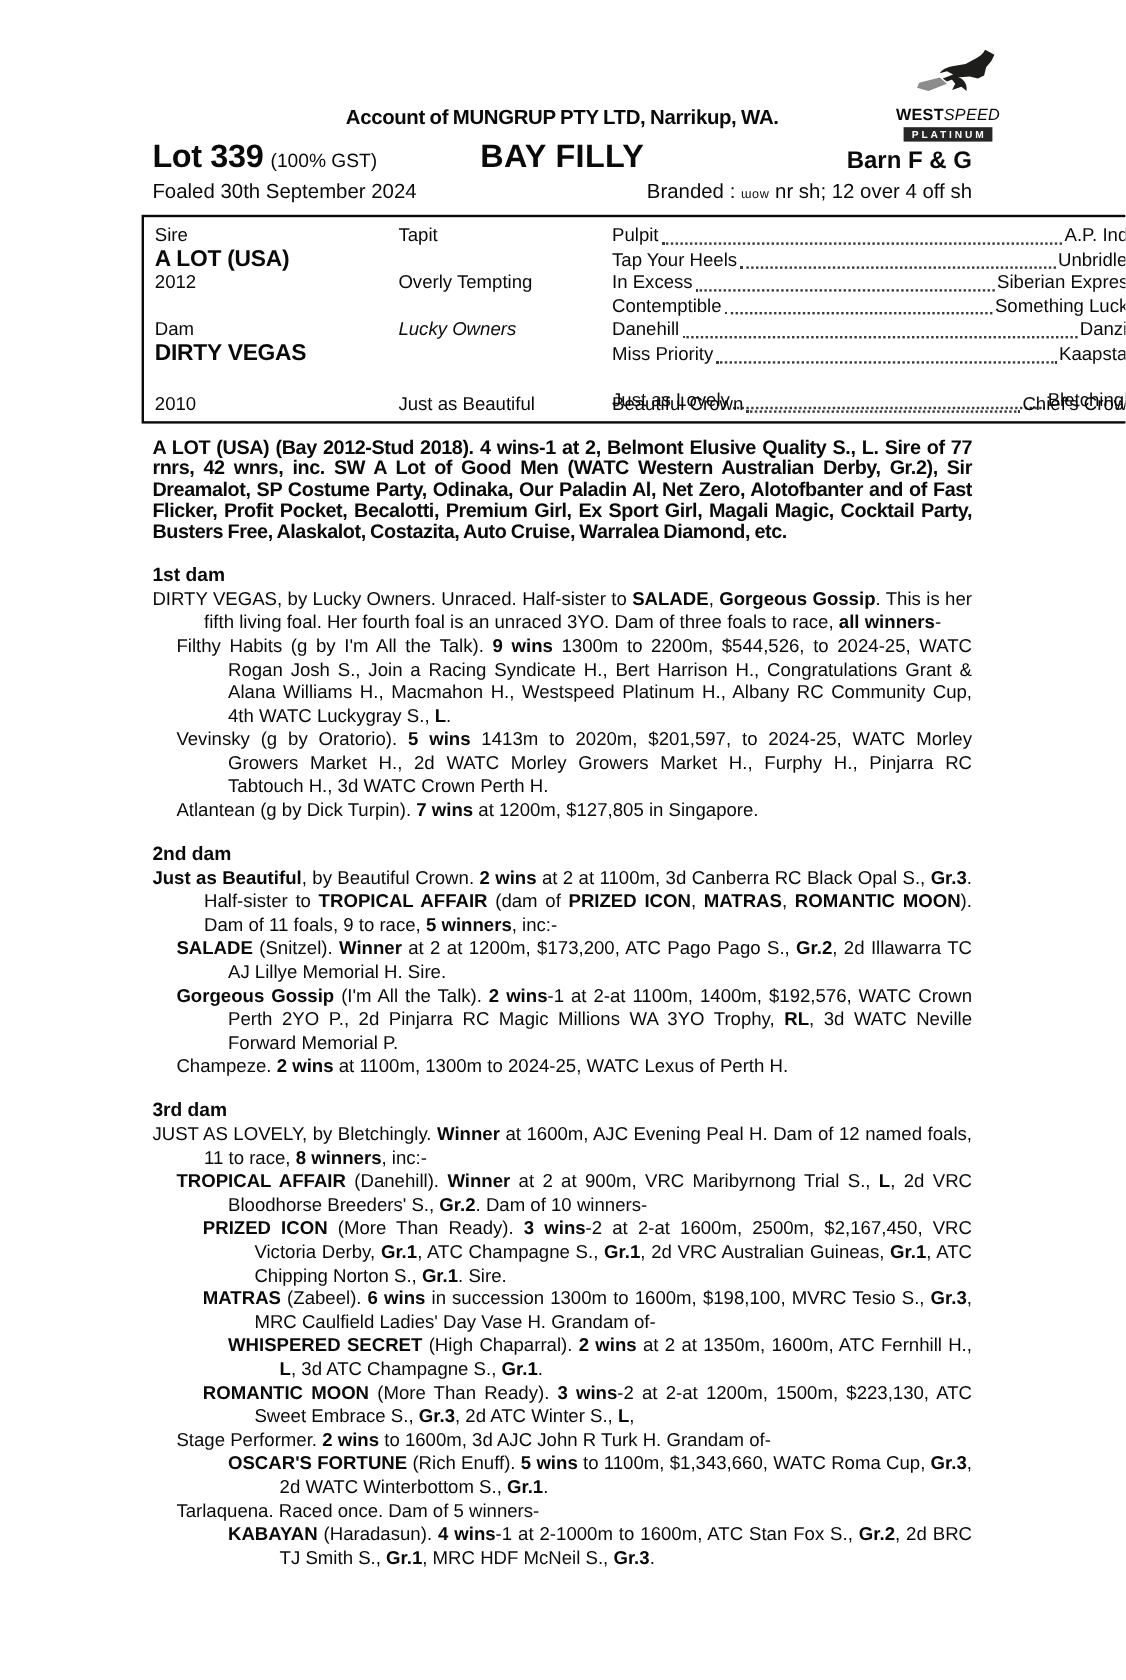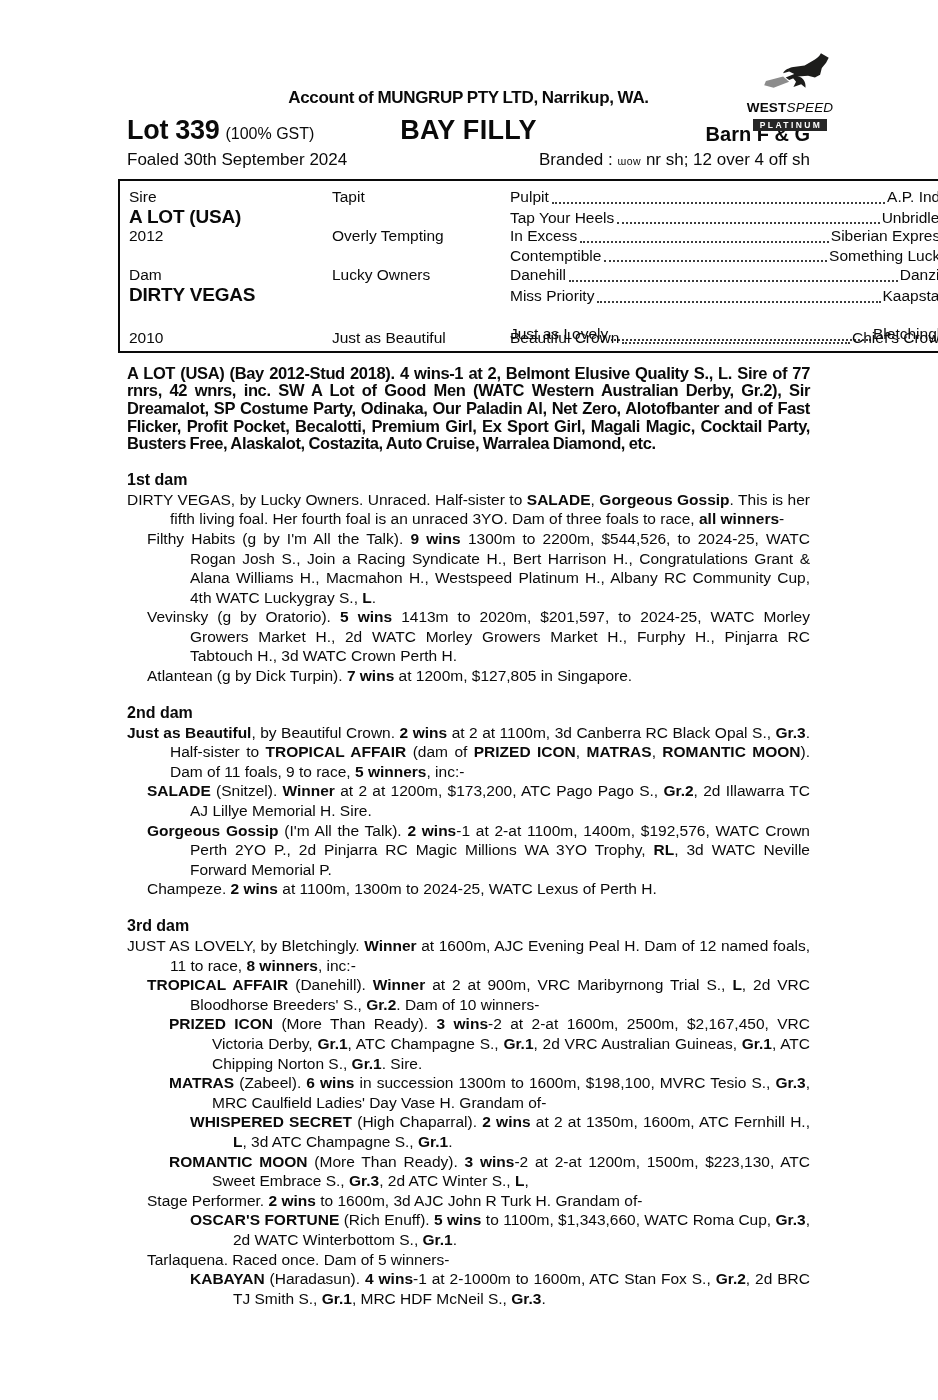--- a/index.html
+++ b/index.html
@@ -7,21 +7,21 @@
     position:relative;
     width:938px;height:1400px;
     box-sizing:border-box;
     padding:0 128px 0 127px;
     background:#ffffff;
     color:#0a0a0a;
     font-family:"Liberation Sans", sans-serif;
     overflow:hidden;
   }
   
-  .logo{position:absolute;top:48px;right:100px;width:96px;text-align:center;line-height:1;}
+  .logo{position:absolute;top:36px;right:100px;width:96px;text-align:center;line-height:1;}
   .logo svg{display:block;margin:0 auto;}
   .logo-word{font-size:13.5px;letter-spacing:.2px;margin-top:1px;white-space:nowrap;}
   .logo-word .w{font-weight:700;}
   .logo-word .s{font-style:italic;font-weight:400;}
   .logo-badge{display:inline-block;margin-top:3px;background:#262626;color:#fff;
     font-size:8.5px;font-weight:700;letter-spacing:2.4px;padding:2px 5px 2px 7px;}
   
   .account{margin:0;padding-top:88px;text-align:center;font-weight:700;font-size:17px;
     letter-spacing:-.3px;word-spacing:-.5px;}
   .lot-row{display:flex;align-items:flex-end;margin-top:7px;}
@@ -84,21 +84,21 @@
   <div class="ped">
     <span style="grid-column:1;grid-row:1;">Sire</span>
     <span class="big" style="grid-column:1;grid-row:2;">A LOT (USA)</span>
     <span style="grid-column:1;grid-row:3;">2012</span>
     <span style="grid-column:1;grid-row:5;">Dam</span>
     <span class="big" style="grid-column:1;grid-row:6;">DIRTY VEGAS</span>
     <span style="grid-column:1;grid-row:7;margin-top:23px;">2010</span>
 
     <span style="grid-column:2;grid-row:1;">Tapit</span>
     <span style="grid-column:2;grid-row:3;">Overly Tempting</span>
-    <span style="grid-column:2;grid-row:5;">Lucky Owners</span>
+    <span style="grid-column:2;grid-row:5;font-style:italic;">Lucky Owners</span>
     <span style="grid-column:2;grid-row:7;">Just as Beautiful</span>
 
   <div class="leader" style="grid-row: 1;">
         <span class="nm">Pulpit</span>
         <span class="dots"></span>
         <span class="pr">A.P. Indy</span>
       </div>
       <div class="leader" style="grid-row: 2;">
         <span class="nm">Tap Your Heels</span>
         <span class="dots"></span>

